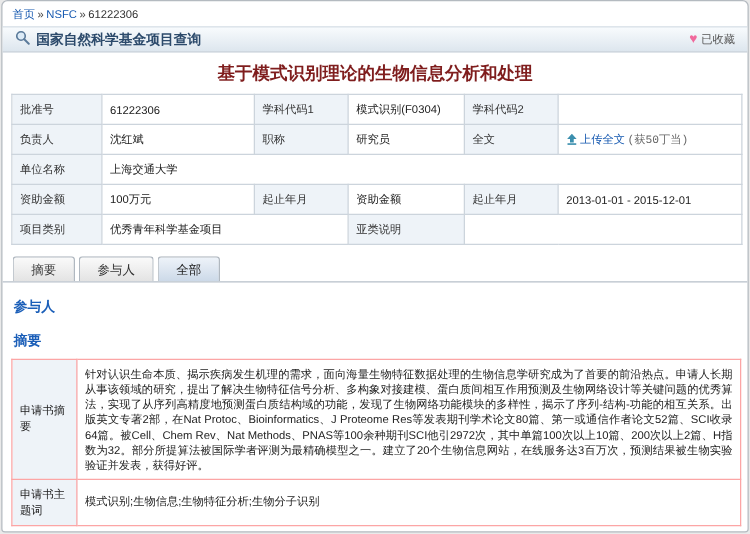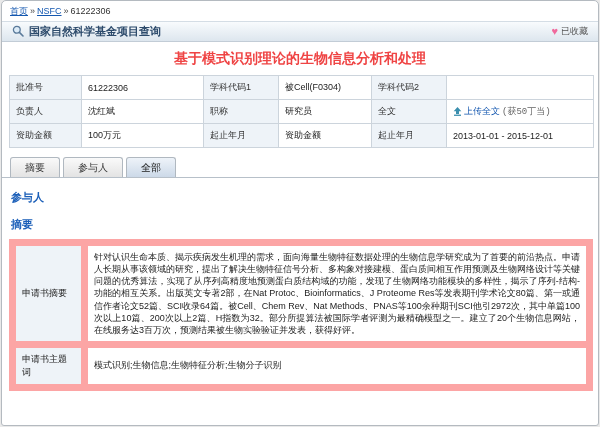--- a/index.html
+++ b/index.html
@@ -5,57 +5,57 @@
   * { box-sizing: border-box; }
   html,body { margin:0; padding:0; background:#e9e9e9; }
   body { width:600px; height:427px; font-family:"Liberation Sans","DejaVu Sans",sans-serif; }
   .page {
     position:relative; width:598px; height:426px; margin:0 auto;
     background:#fff; border:1px solid #b4bac0; border-radius:5px 5px 3px 3px;
     overflow:hidden;
   }
   
   .breadcrumb { padding:4px 8px 3px; font-size:9px; color:#333; }
-  .breadcrumb a { color:#1558b0; text-decoration:underline; cursor:pointer; }
+  .breadcrumb a { color:#1558b0; cursor:pointer; }
   .breadcrumb .sep { color:#444; margin:0 2px; }
   
   .header-bar {
     height:21px; padding:0 10px;
     background:linear-gradient(#f8fbfd,#dde6ee);
     border-top:1px solid #d4dde5; border-bottom:1px solid #c2ccd6;
     display:flex; align-items:center; justify-content:space-between;
   }
   .header-left { display:flex; align-items:center;justify-content:flex-end; }
   .header-title { font-size:11px; font-weight:bold; color:#2c4a6b; margin-left:5px; }
   .fav { display:flex; align-items:center; gap:3px; font-size:9px; color:#555; cursor:pointer; }
   .heart { color:#f0699c; font-size:11px; line-height:1; }
   
-  .project-title { text-align:center; font-size:14px; font-weight:bold; color:#ef4444; margin:8px 0 7px; }
+  .project-title { text-align:center; font-size:14px; font-weight:bold; color:#7f1d1d; margin:8px 0 7px; }
   
   .info-table { width:584px; margin:0 7px; border-collapse:collapse; table-layout:fixed; font-size:9px;border-radius:20px; }
   .info-table td { border:1px solid #ccd4dc; padding:5px 6px; color:#222; overflow:hidden; white-space:nowrap; }
   .info-table td.lbl { background:#eef3f8; color:#333; }
   .info-table td.val { background:#fff; }
   .upload-link { color:#1558b0; text-decoration:none; cursor:pointer; margin-left:2px; }
   .reward { color:#666; margin-left:2px;font-family:Liberation Mono, monospace; }
   .upload-icon svg { vertical-align:-2px; }
   
   .tabbar { display:flex; gap:3px; margin-top:9px; padding-left:8px; border-bottom:1px solid #b7c0c9; }
   .tab {
     font-size:10px; color:#333; padding:3px 14px 2px;
     background:linear-gradient(#fafafa,#e3e3e3);
     border:1px solid #b0b8c0; border-bottom:none; border-radius:3px 3px 0 0; cursor:pointer;
   }
   .tab.active { background:linear-gradient(#eef3f9,#ccd9e8); font-weight:normal; color:#1c1c1c; }
   
   .section-h { color:#1a5eb8; font-size:11px; font-weight:bold; margin:12px 0 0 9px; }
   
   .abs-table { width:584px; margin:7px 7px 0; border-collapse:collapse; table-layout:fixed; font-size:9px; }
-  .abs-table td { border:7px solid #fca5a5; padding:5px 6px; color:#222; vertical-align:middle; }
-  .abs-table td.lbl { background:#eef3f8; width:72px; }
+  .abs-table td { border:1px solid #fca5a5; padding:5px 6px; color:#222; vertical-align:middle; }
+  .abs-table td.lbl { background:#eef3f8; width:52px; }
   .abs-text { line-height:1.35; text-align:justify; }
 </style>
 </head>
 <body>
 
 <div class="page">
 
   <div class="breadcrumb">
     <a>首页</a><span class="sep">»</span><a>NSFC</a><span class="sep">»</span><span>61222306</span>
   </div>
@@ -85,44 +85,54 @@
         <col style="width:75px">
       <col style="width:93px">
         <col style="width:75px">
         <col style="width:147px">
     </colgroup>
     <tbody>
         <tr>
       <td class="lbl">批准号</td>
       <td class="val">61222306</td>
       <td class="lbl">学科代码1</td>
-      <td class="val">被Cell(F0304)</td>
+      <td class="val">模式识别(F0304)</td>
       <td class="lbl">学科代码2</td>
       <td class="val"></td>
     </tr>
     <tr>
       <td class="lbl">负责人</td>
       <td class="val">沈红斌</td>
       <td class="lbl">职称</td>
       <td class="val">研究员</td>
       <td class="lbl">全文</td>
       <td class="val">
         <span class="upload-icon"><svg width="9" height="9" viewBox="0 0 9 9">
                 <path d="M4.5 0 L8.3 4.2 L6 4.2 L6 7 L3 7 L3 4.2 L0.7 4.2 Z" fill="#3b8fae"></path>
                 <rect x="1" y="7.6" width="7" height="1.3" fill="#3b8fae"></rect>
               </svg></span><a class="upload-link">上传全文</a><span class="reward">(获50丁当)</span>
       </td>
     </tr>
     <tr>
+      <td class="lbl">单位名称</td>
+      <td class="val" colspan="5">上海交通大学</td>
+    </tr>
+    <tr>
       <td class="lbl">资助金额</td>
       <td class="val">100万元</td>
       <td class="lbl">起止年月</td>
       <td class="val">资助金额</td>
       <td class="lbl">起止年月</td>
       <td class="val">2013-01-01 - 2015-12-01</td>
+    </tr>
+    <tr>
+      <td class="lbl">项目类别</td>
+      <td class="val" colspan="2">优秀青年科学基金项目</td>
+      <td class="lbl">亚类说明</td>
+      <td class="val" colspan="2"></td>
     </tr>
   </tbody>
     </table>
 
   <div class="tabbar">
     <div class="tab">摘要</div>
     <div class="tab">参与人</div>
     <div class="tab active">全部</div>
   </div>
 

